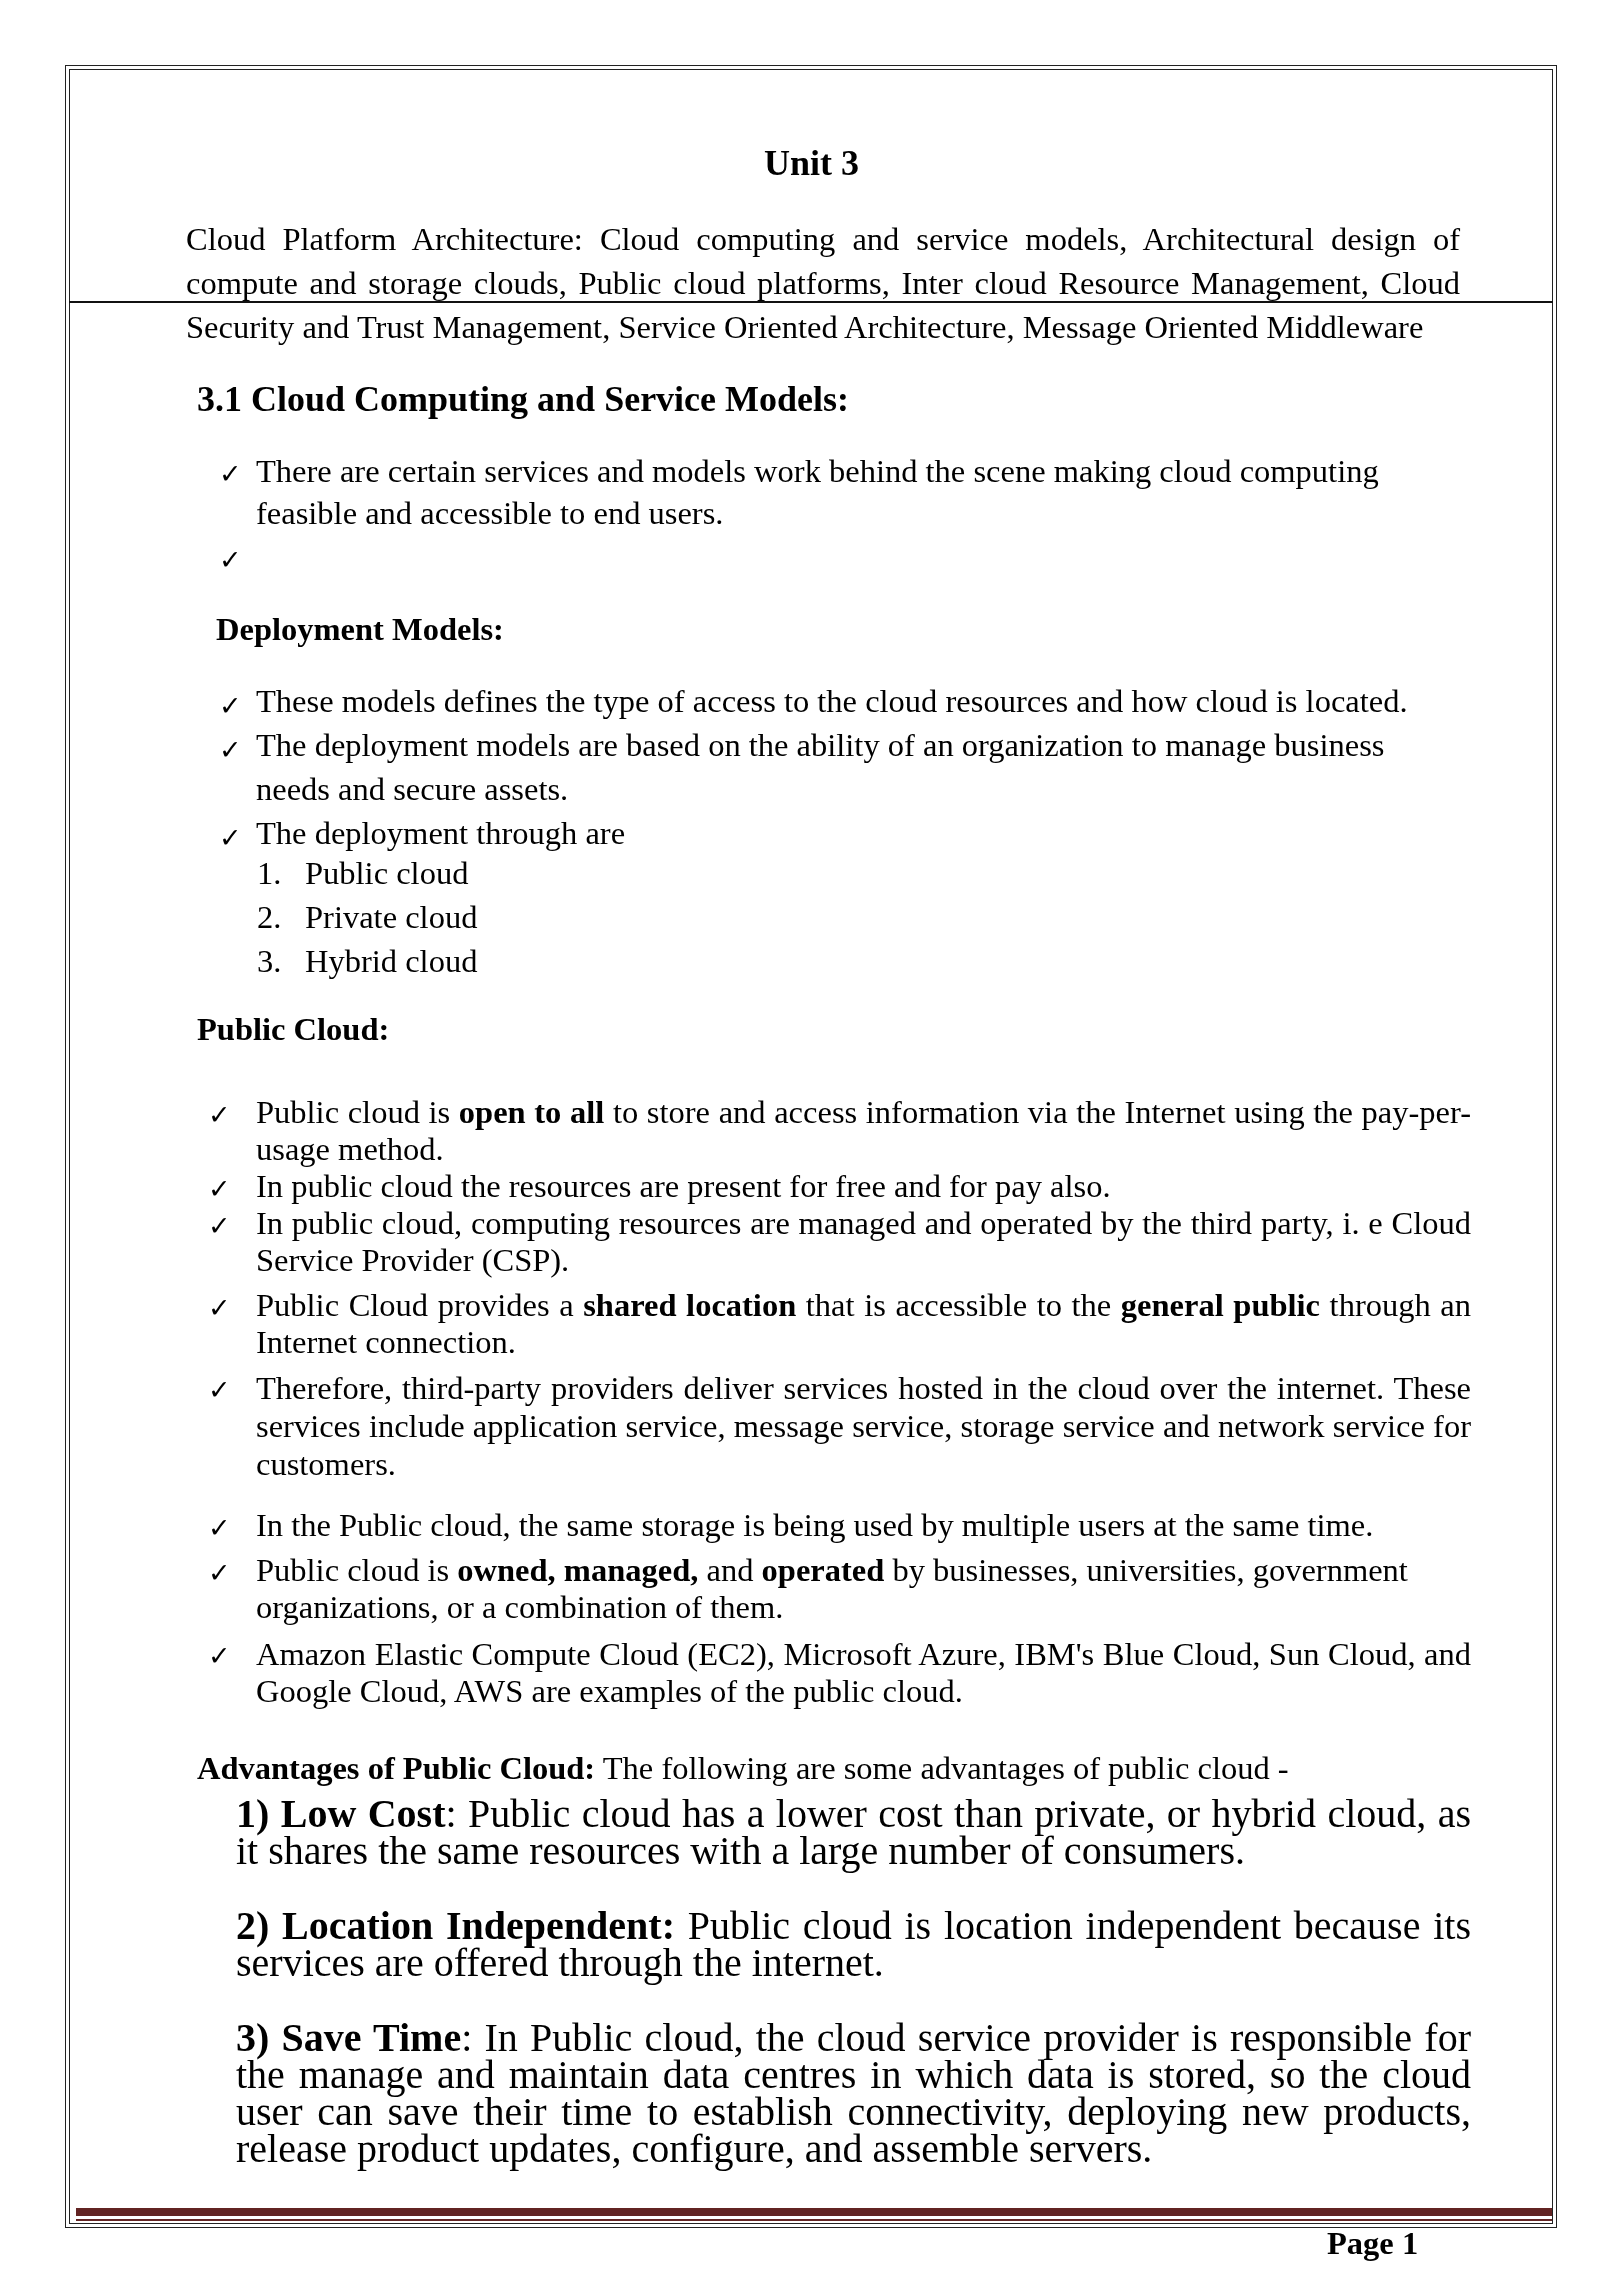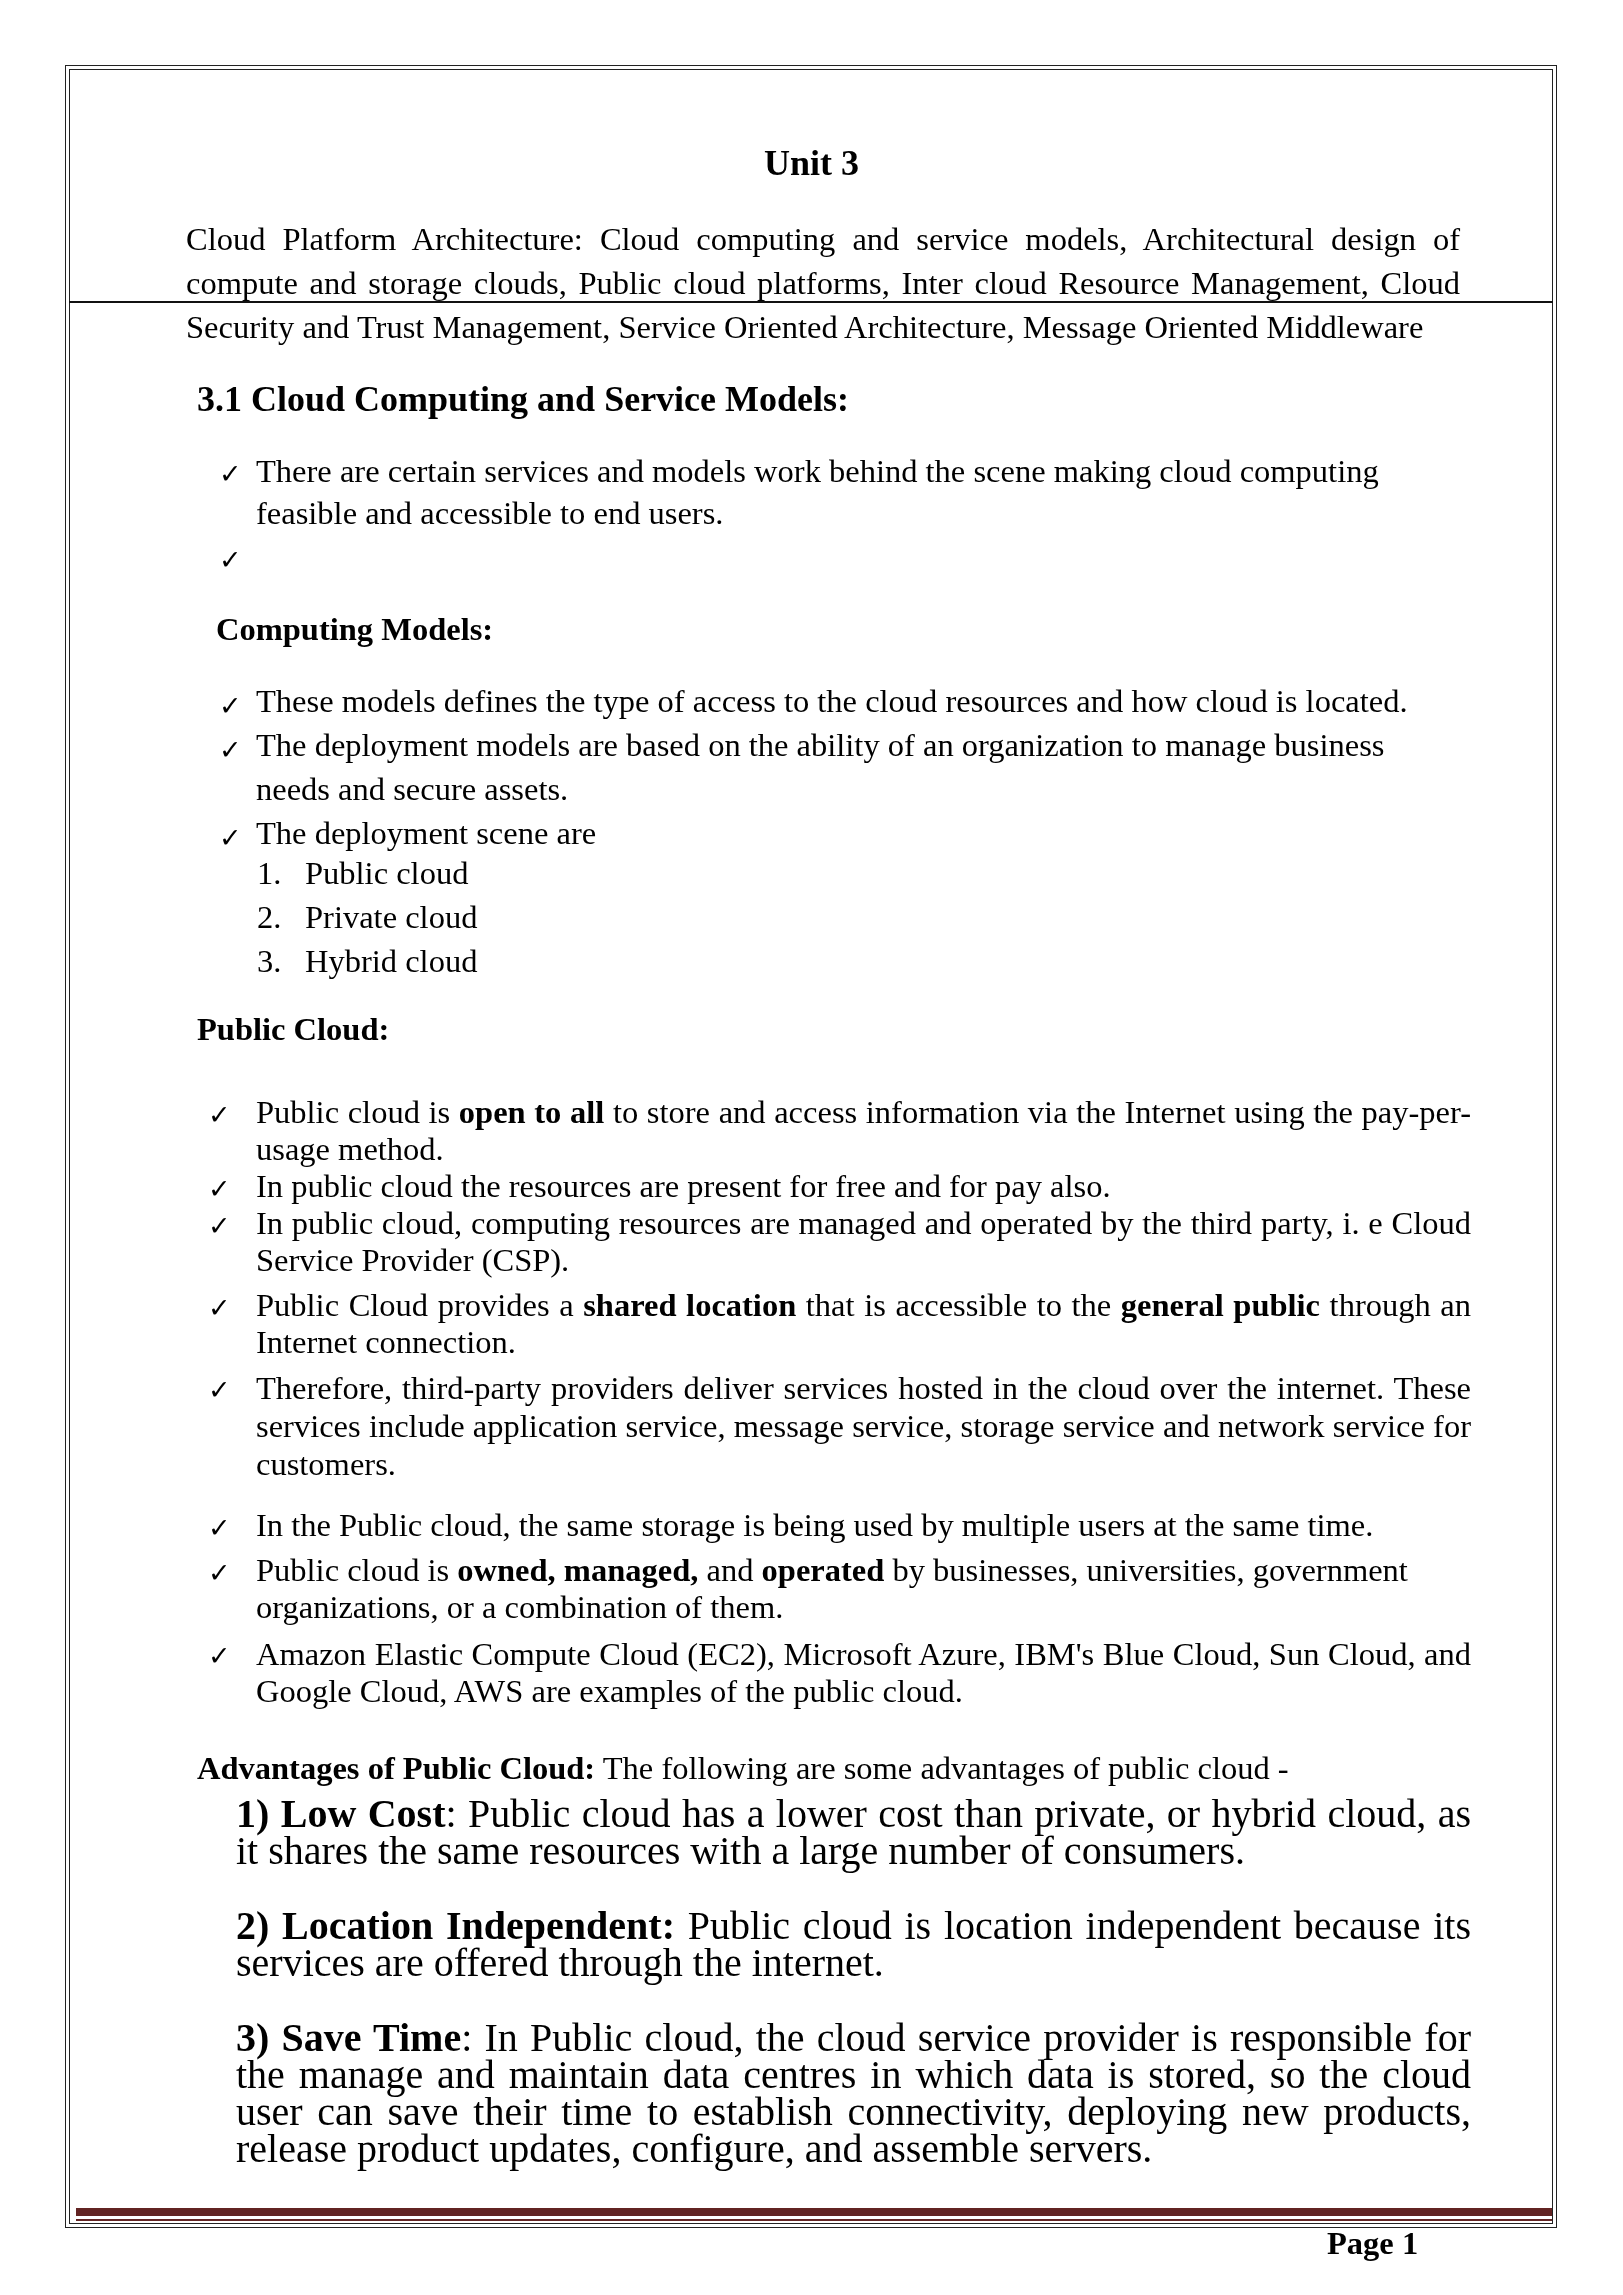--- a/index.html
+++ b/index.html
@@ -49,34 +49,34 @@
 <ul class="ul" style="left:219px; top:450px; width:1252px;">
   <li style="line-height:42px; padding-left:37px; width:1141px;">
     <span class="check" style="left:0; top:3.2px;">✓</span>
     <span>There are certain services and models work behind the scene making cloud computing feasible and accessible to end users.</span>
   </li>
   <li style="line-height:42px; padding-left:37px; margin-top:1.6px;">
     <span class="check" style="left:0; top:3.2px;">✓</span>
   </li>
 </ul>
 
-<div class="abs h3" style="left:216px; top:610px;">Computing Models:</div>
+<div class="abs h3" style="left:216px; top:610px;">Deployment Models:</div>
 
 <ul class="ul" style="left:219px; top:679px; width:1252px;">
   <li style="line-height:44px; padding-left:37px;">
     <span class="check" style="left:0; top:4.8px;">✓</span>
     <span>These models defines the type of access to the cloud resources and how cloud is located.</span>
   </li>
   <li style="line-height:44px; padding-left:37px; width:1141px;">
     <span class="check" style="left:0; top:4.8px;">✓</span>
     <span>The deployment models are based on the ability of an organization to manage business needs and secure assets.</span>
   </li>
   <li style="line-height:44px; padding-left:37px;">
     <span class="check" style="left:0; top:4.8px;">✓</span>
-    <span>The deployment scene are</span>
+    <span>The deployment through are</span>
   </li>
 </ul>
 
 <ol class="ol" style="left:257px; top:851px;">
   <li style="padding-left:48px;">
     <span class="num">1.</span>
     <span>Public cloud</span>
   </li>
   <li style="padding-left:48px;">
     <span class="num">2.</span>

